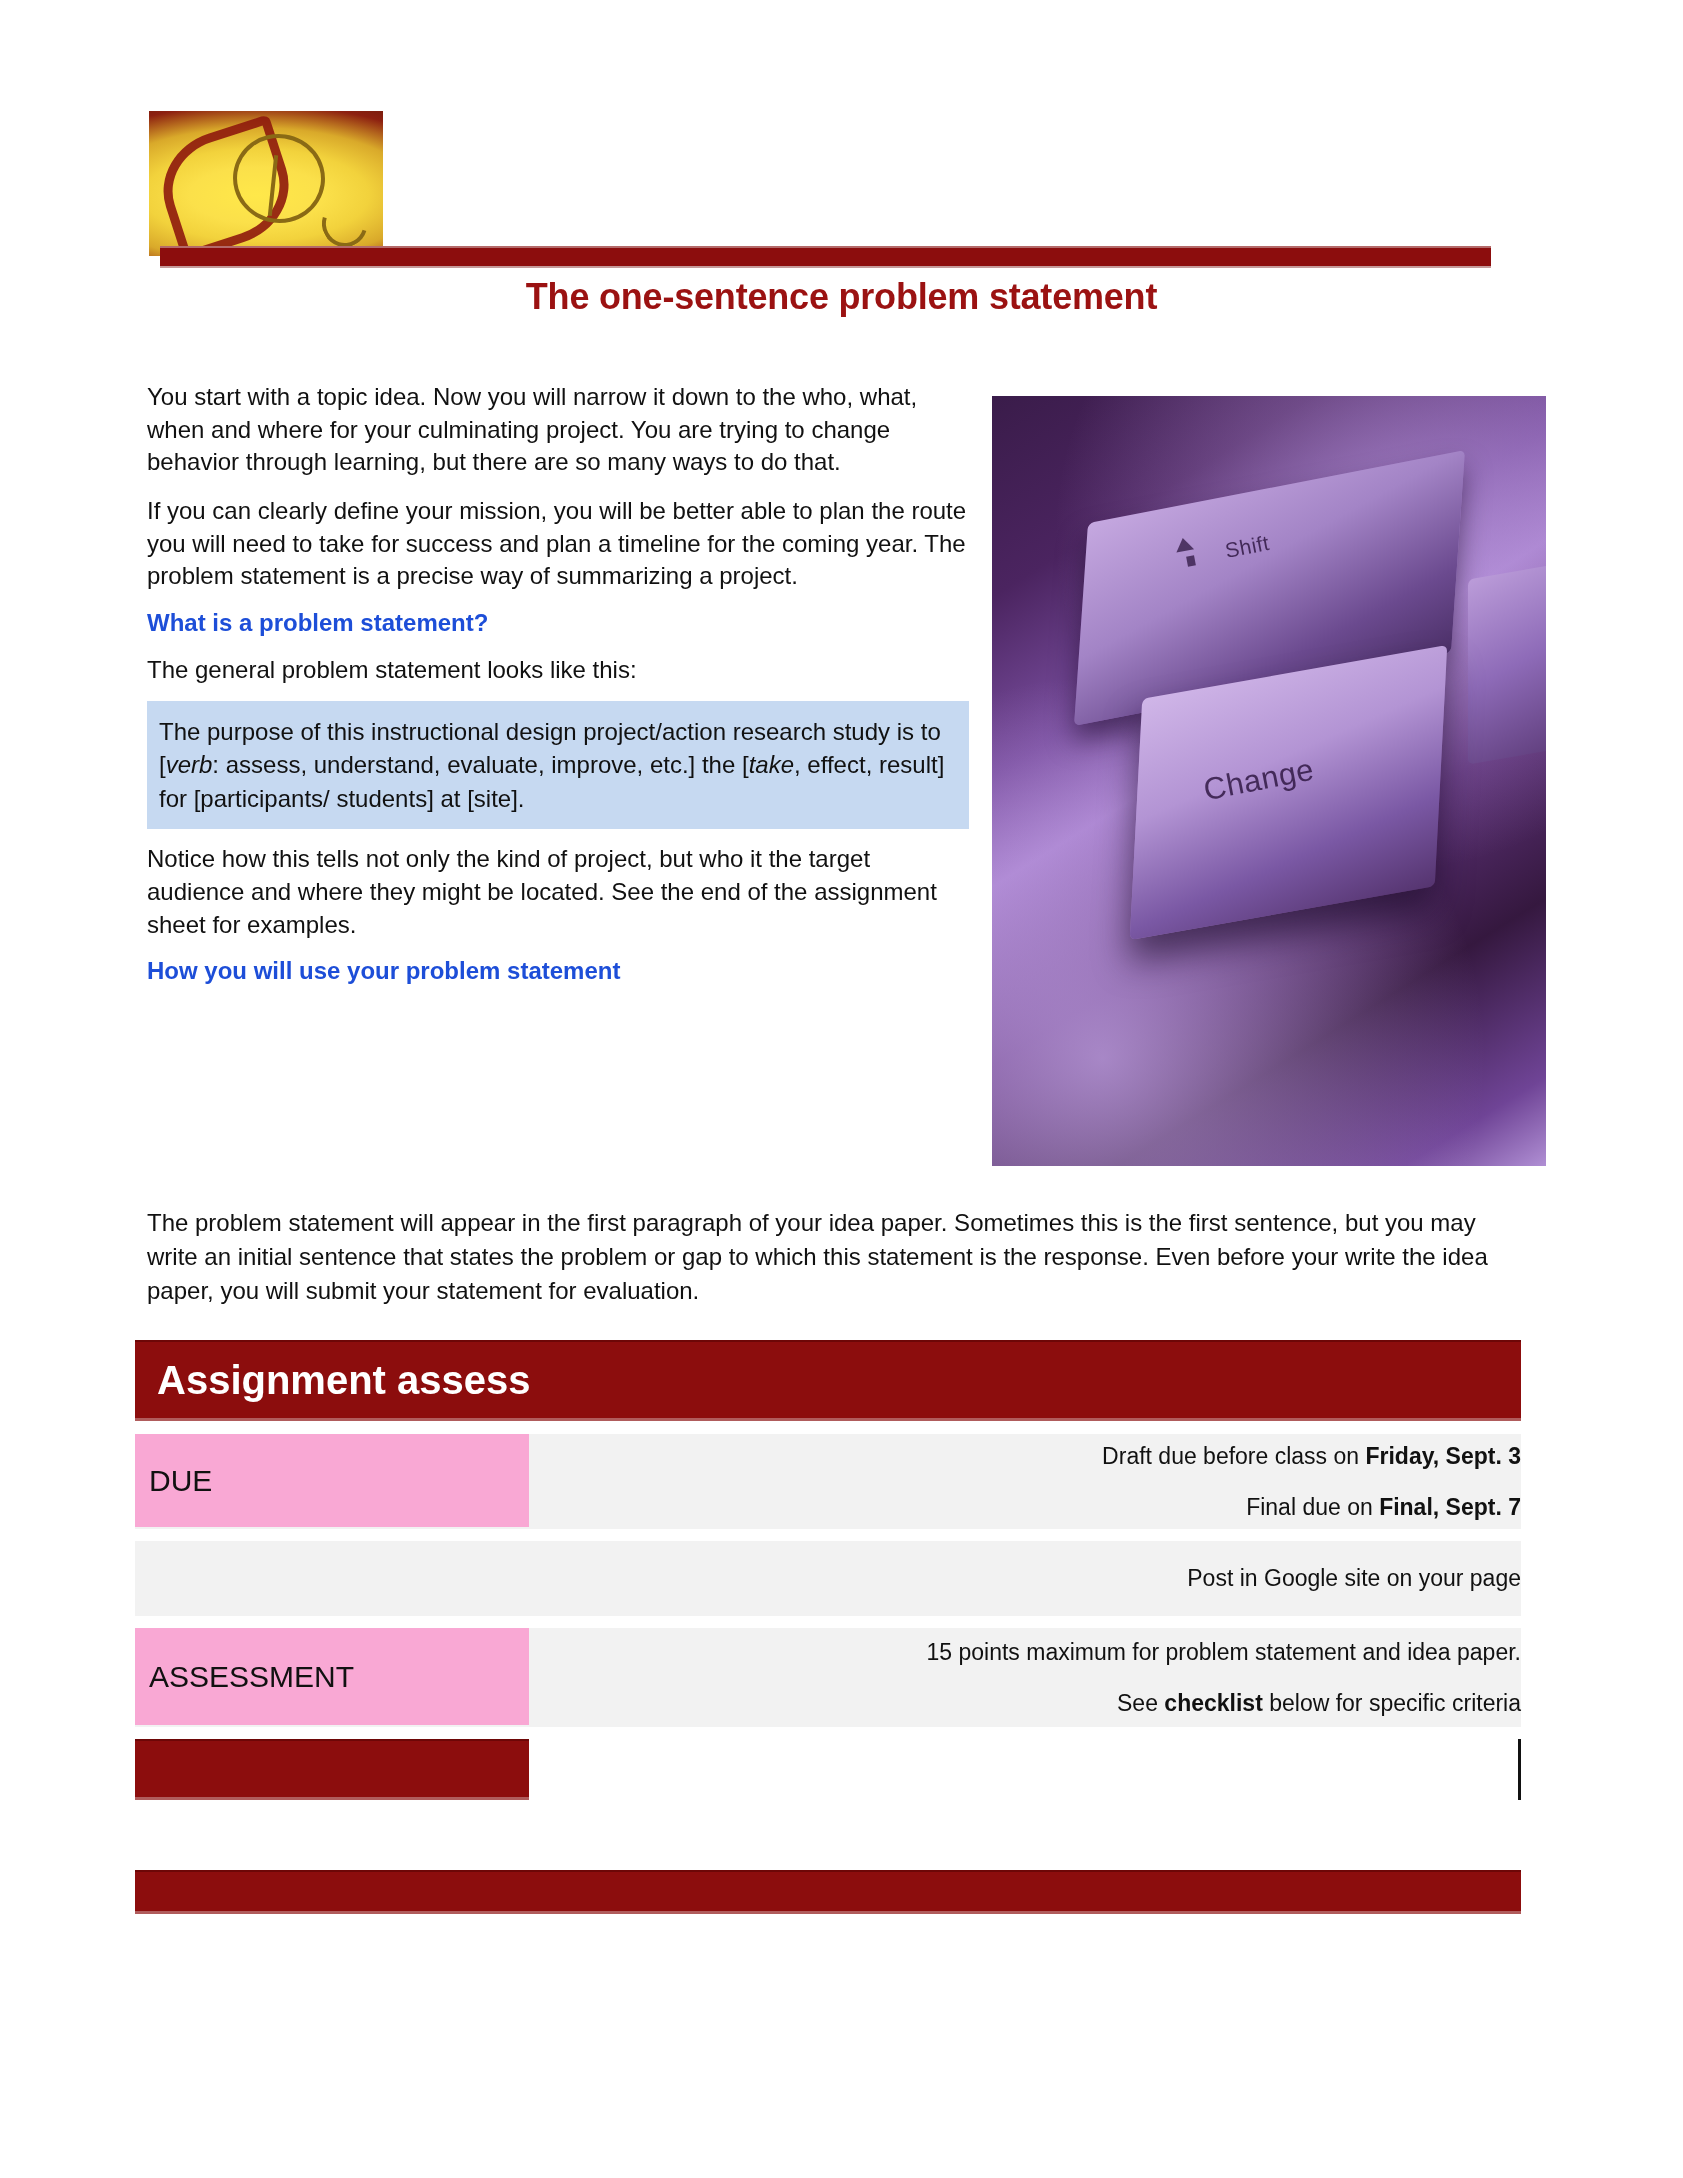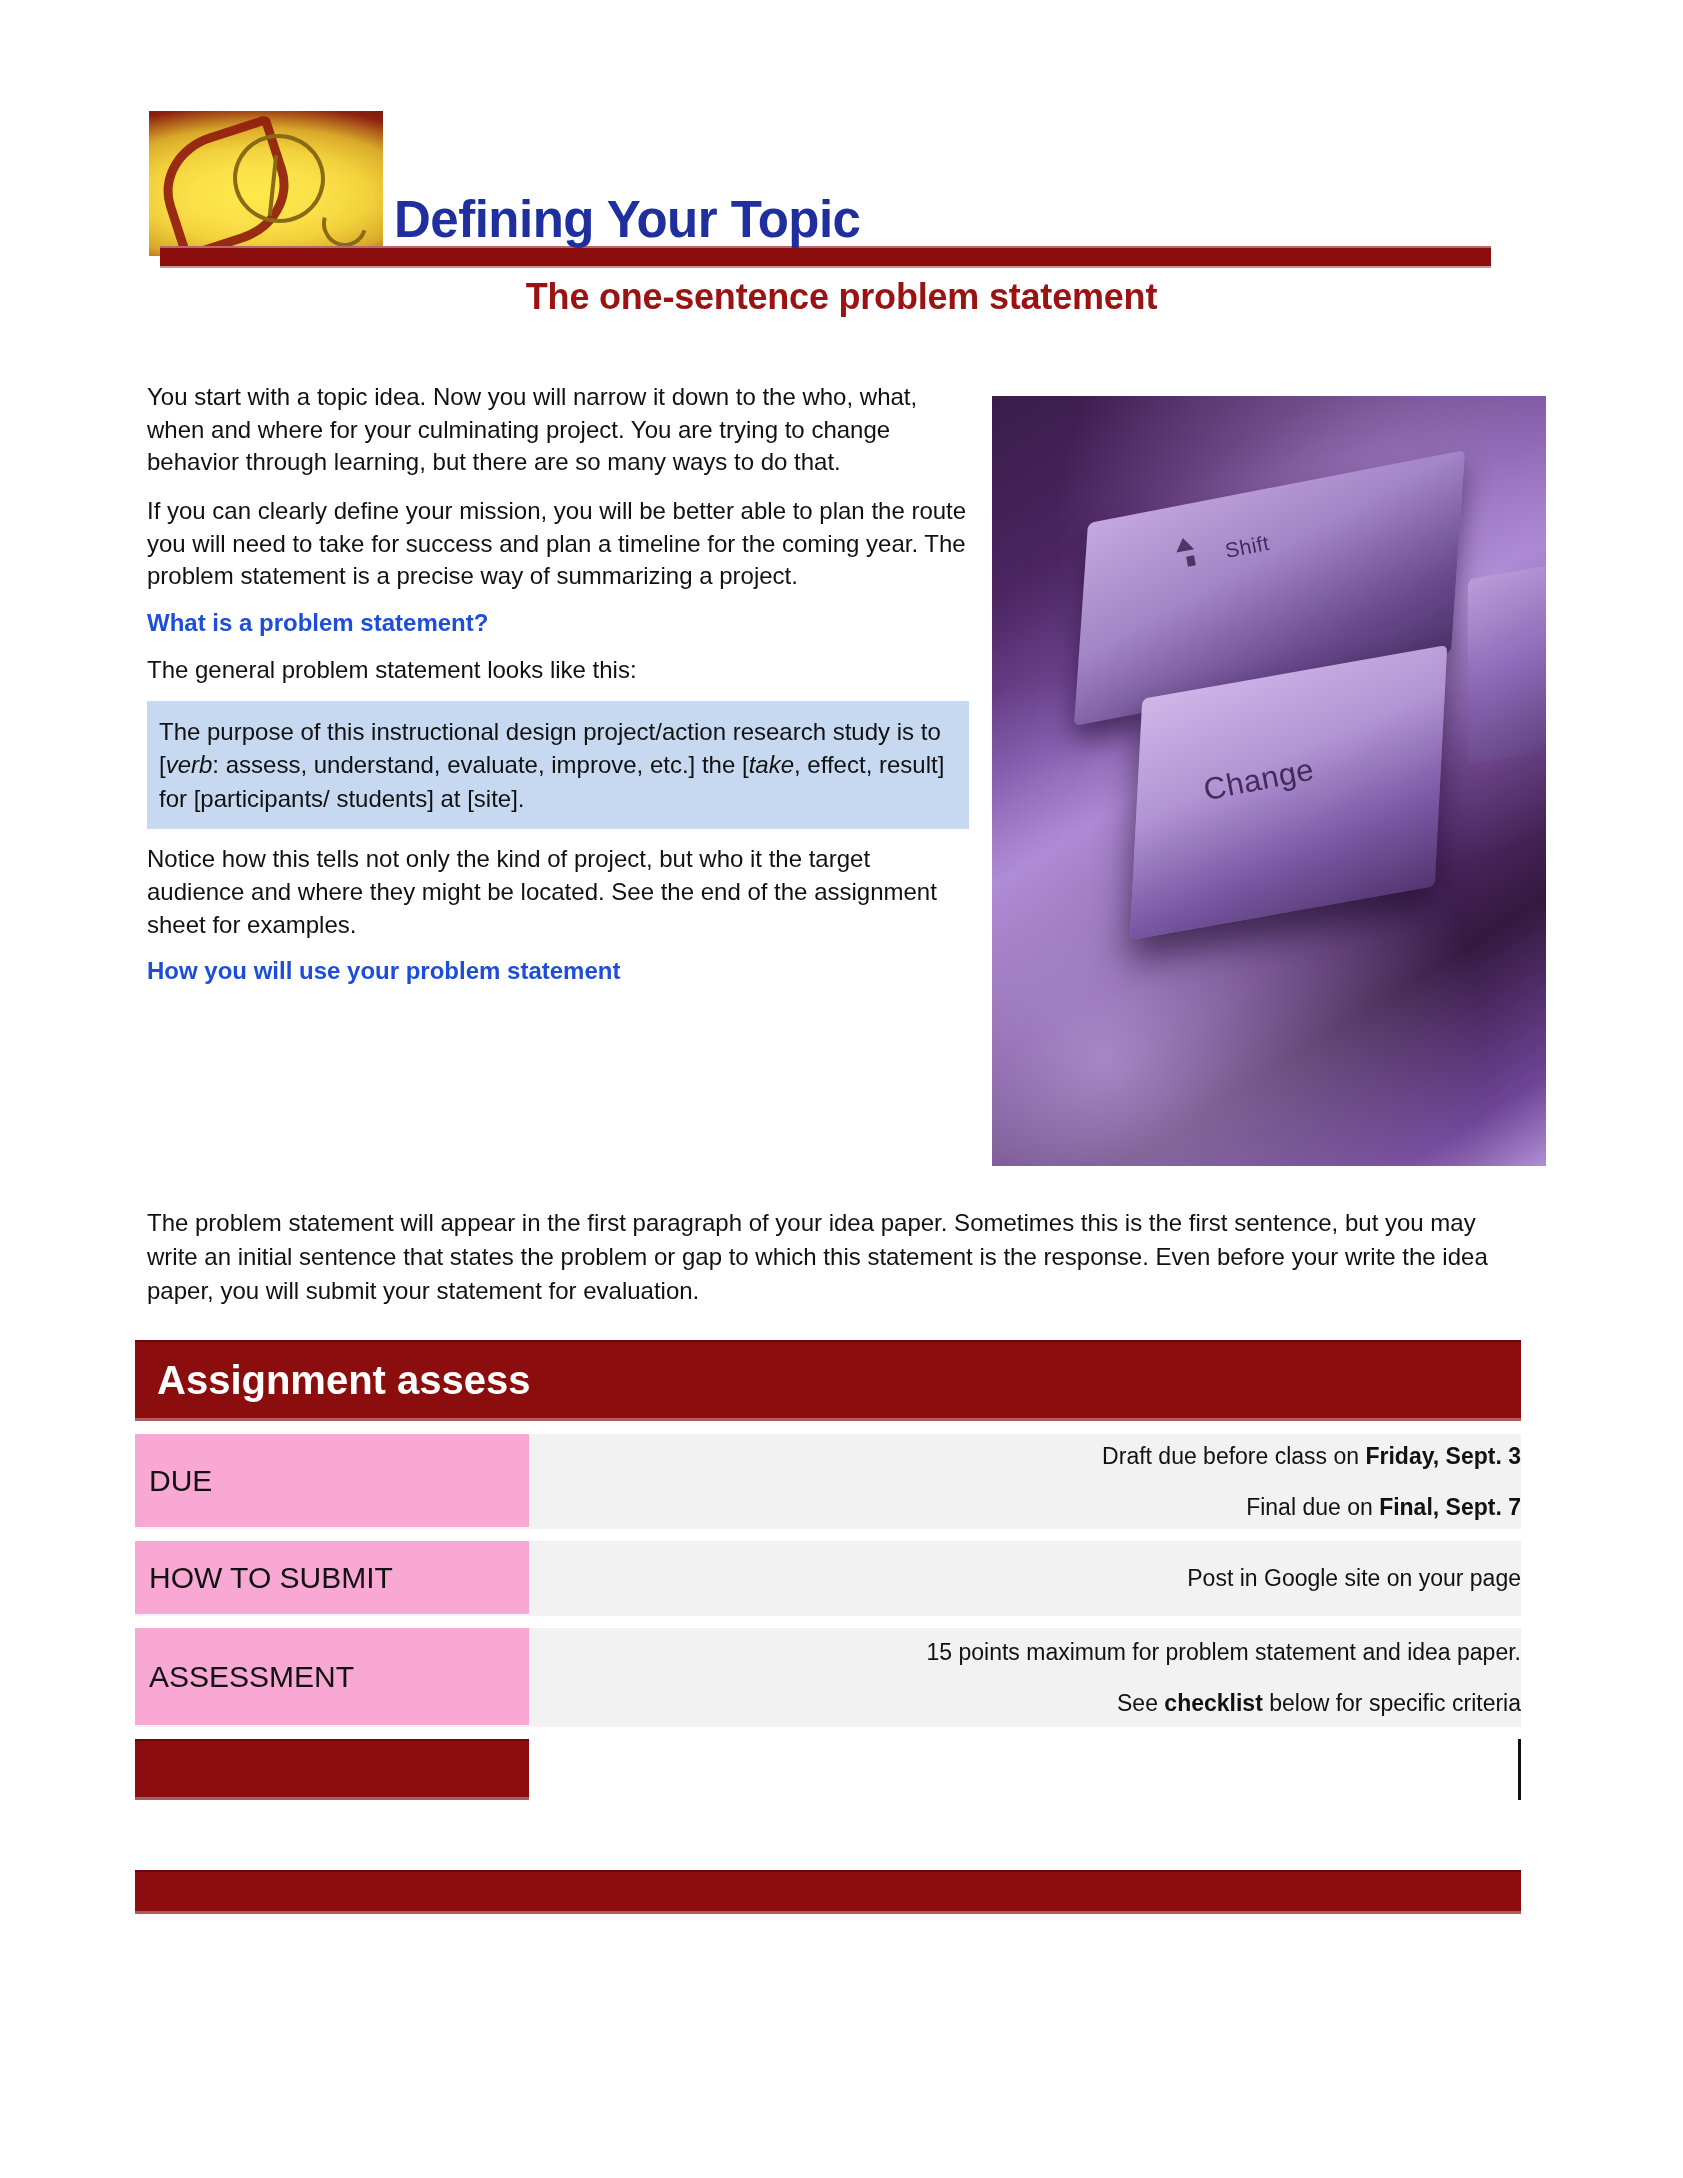--- a/index.html
+++ b/index.html
@@ -348,21 +348,20 @@
 
     <div class="logo-img">
       <div class="logo-clip"></div>
       <div class="logo-scribble-a"></div>
       <div class="logo-scribble-stem"></div>
       <div class="logo-scribble-c"></div>
     </div>
 
     <div class="title-bar"></div>
 
-    <div class="doc-title">Defining Your Topic</div>
 
     <div class="doc-subtitle">The one-sentence problem statement</div>
   </div>
 
   <div class="left-col">
 
     <p class="para">You start with a topic idea. Now you will narrow it down to the who, what, when and where for your culminating project. You are trying to change behavior through learning, but there are so many ways to do that.</p>
 
     <p class="para tight">If you can clearly define your mission, you will be better able to plan the route you will need to take for success and plan a timeline for the coming year. The problem statement is a precise way of summarizing a project.</p>
 
@@ -399,21 +398,20 @@
 
     <div class="drow row-due">
       <div class="dlabel">DUE</div>
       <div class="dvalue">
         <p><span>Draft due before class on </span><b>Friday, Sept. 3</b></p>
         <p><span>Final due on </span><b>Final, Sept. 7</b></p>
       </div>
     </div>
 
     <div class="drow row-submit">
-      <div class="dlabel">HOW TO SUBMIT</div>
       <div class="dvalue">
         <p>Post in Google site on your page</p>
       </div>
     </div>
 
     <div class="drow row-assess">
       <div class="dlabel">ASSESSMENT</div>
       <div class="dvalue">
         <p>15 points maximum for problem statement and idea paper.</p>
         <p><span>See </span><b>checklist</b><span> below for specific criteria</span></p>

